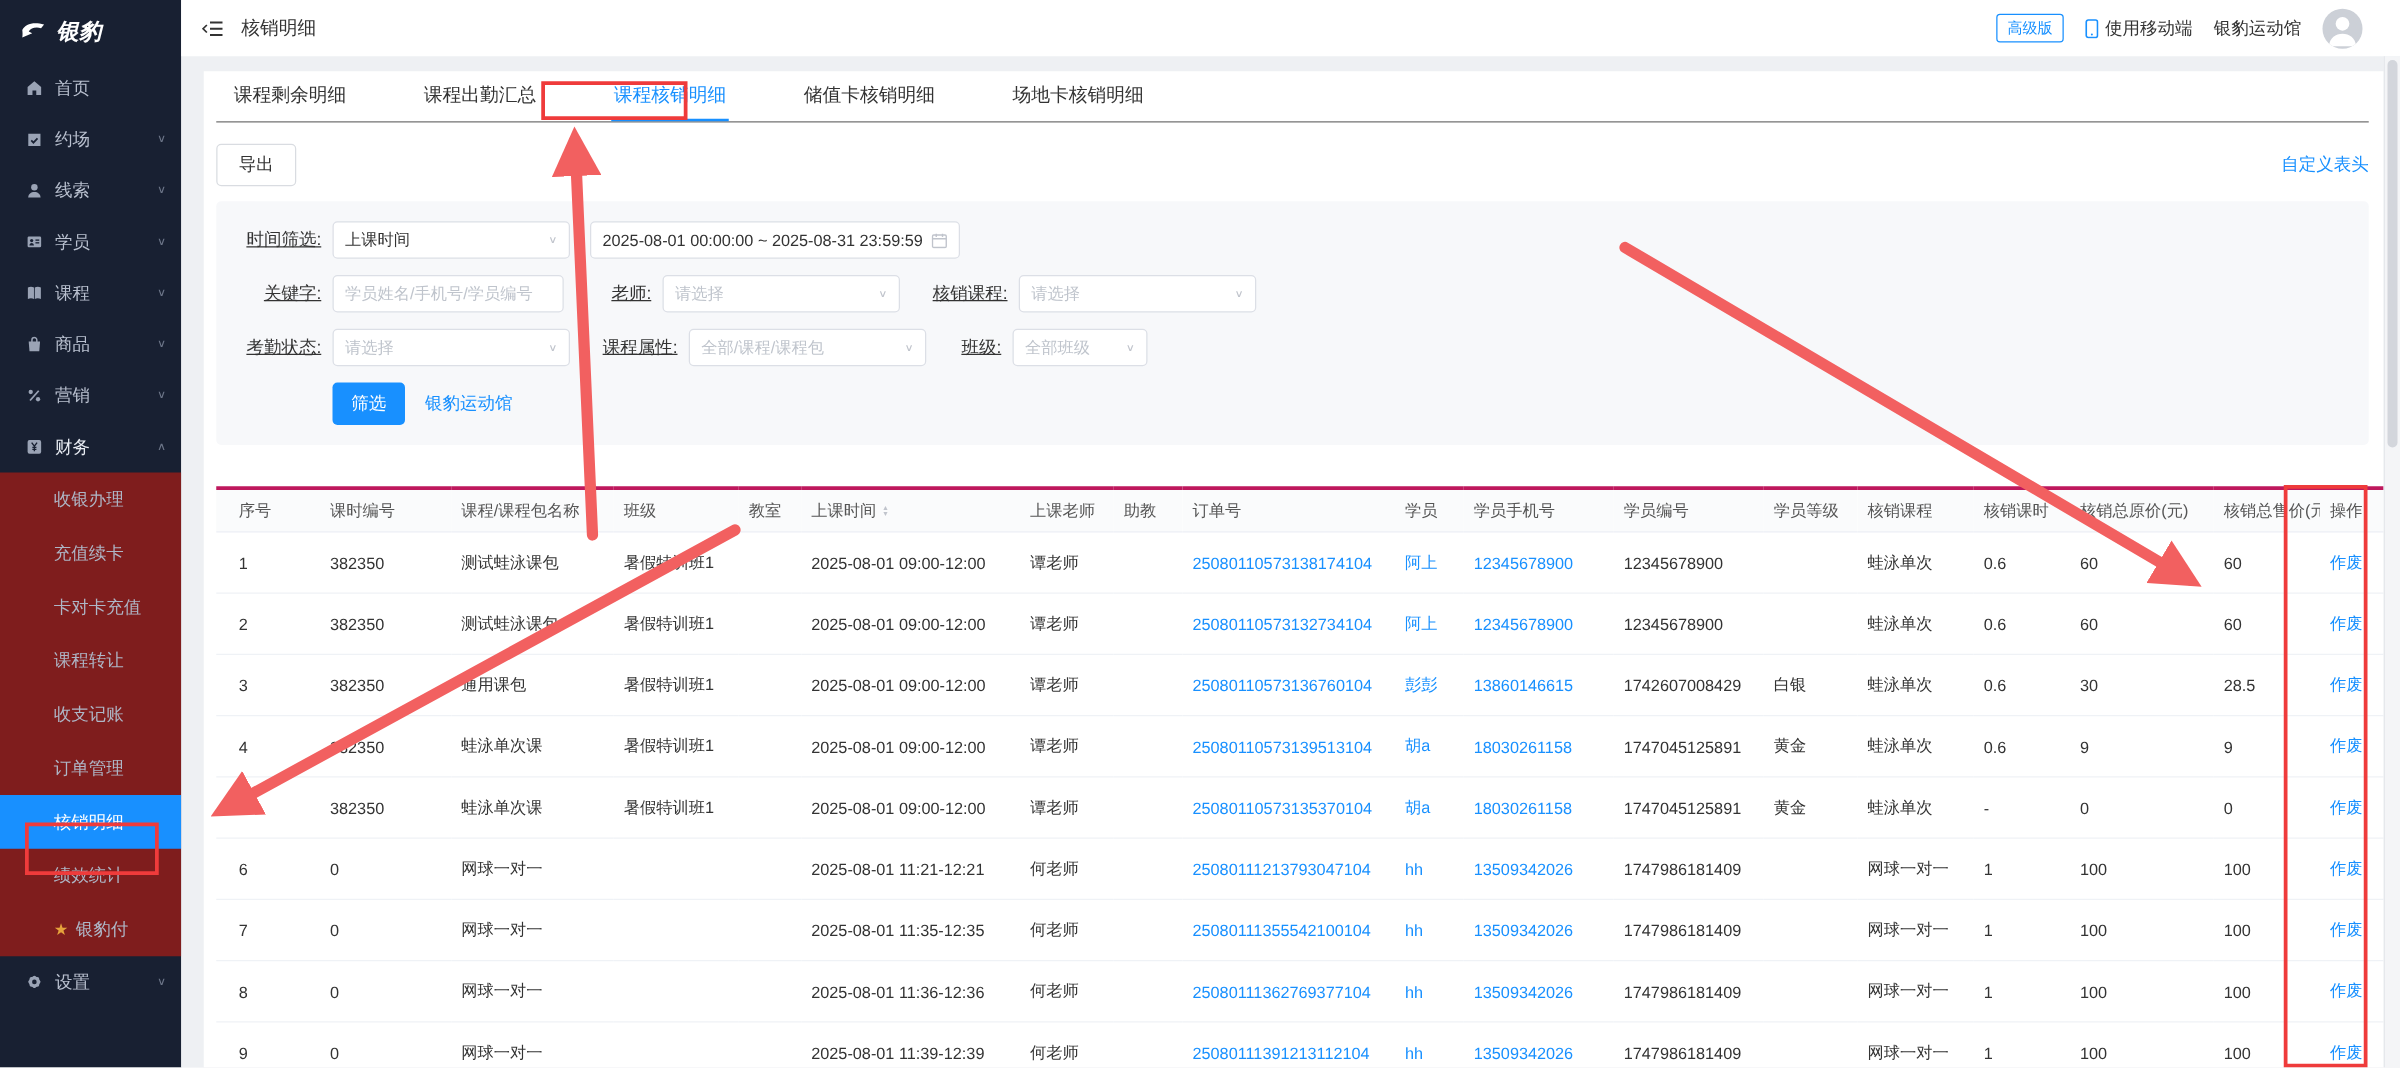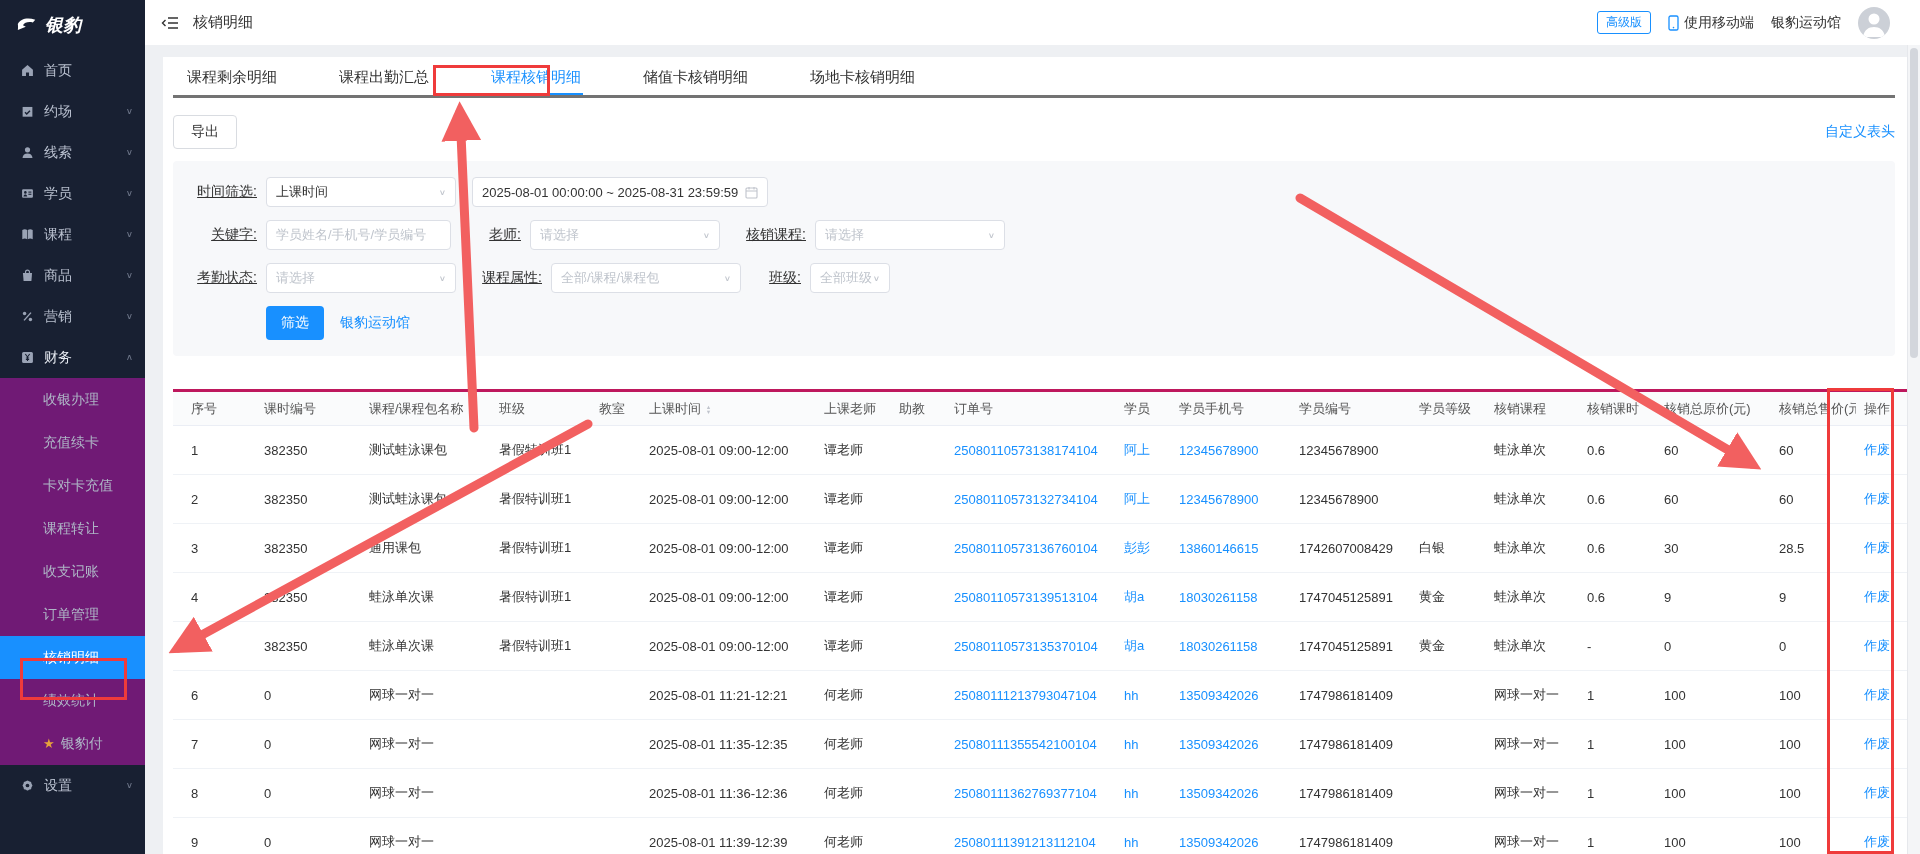--- a/index.html
+++ b/index.html
@@ -14,41 +14,41 @@
 
   
   .sidebar { width:145px; flex-shrink:0; background:#182032; color:#b9c0cf; display:flex; flex-direction:column; font-size:14px; }
   .logo { height:50px; display:flex; align-items:center; padding-left:16px; gap:7px; color:#fff; font-weight:bold; font-size:18px; font-style:italic; flex-shrink:0;}
   .logo svg { width:22px; height:18px; }
   .nav-item { height:41px; display:flex; align-items:center; padding:0 12px 0 21px; gap:10px; cursor:pointer; flex-shrink:0;}
   .nav-item.open { color:#e8ecf3; }
   .nav-ico { width:13px; height:13px; display:inline-flex; flex-shrink:0; }
   .nav-ico svg { width:13px; height:13px; fill:#9aa3b5; }
   .chev { margin-left:auto; font-size:10px; color:#6d7689; transform:scaleY(.85); }
-  .submenu { background:#701a75; flex-shrink:0;}
+  .submenu { background:#7f1d1d; flex-shrink:0;}
   .sub-item { height:43px; display:flex; align-items:center; padding-left:43px; cursor:pointer; color:#aeb6c6; }
   .sub-item.active { background:var(--accent); color:#fff; }
   .sub-star { color:#e6a23c; margin-right:6px; font-size:13px; }
 
   
   .main { flex:1; min-width:0; display:flex; flex-direction:column; background:#eef0f3; position:relative; }
   .topbar { height:45px; background:#fff; display:flex; align-items:center; padding:0 30px 0 16px; gap:14px; flex-shrink:0; }
   .collapse-btn { width:18px; height:16px; cursor:pointer; display:inline-flex; }
   .topbar-title { font-size:15px; color:#333; }
   .topbar-right { margin-left:auto; display:flex; align-items:center; gap:17px; }
   .version-badge { border:1px solid var(--accent); color:var(--accent); font-size:12px; padding:2px 8px; border-radius:3px; cursor:pointer;}
   .mobile-link { display:flex; align-items:center; gap:5px; font-size:14px; color:#333; cursor:pointer;}
   .account-name { font-size:14px; color:#333; cursor:pointer;}
   .avatar { width:32px; height:32px; border-radius:50%; background:#ccd0d7; position:relative; overflow:hidden; cursor:pointer;}
   .avatar svg { width:32px; height:32px; }
 
   .panel { flex:1; background:#fff; margin:12px 13px 0 18px; padding:0 12px 0 10px; overflow:hidden; display:flex; flex-direction:column; }
 
   
-  .tabbar { height:41px; border-bottom:3px solid #737373; padding-left:12px; display:flex; flex-shrink:0;text-align:right;}
+  .tabbar { height:41px; border-bottom:1px solid #737373; padding-left:12px; display:flex; flex-shrink:0;text-align:right;}
   .tab { font-size:15px; color:#333; margin-right:58px; line-height:40px; cursor:pointer; position:relative; padding:0 2px; }
   .tab.active { color:var(--accent); }
   .tab.active::after { content:""; position:absolute; left:0; right:0; bottom:0; height:2px; background:var(--accent); }
 
   
   .toolbar { margin-top:17px; display:flex; align-items:center; justify-content:space-between; flex-shrink:0;}
   .export-btn { background:#fff; border:1px solid #d9dce1; border-radius:4px; padding:7px 17px; font-size:14px; color:#333; cursor:pointer; font-family:inherit;}
   .customize-link { color:var(--accent); font-size:14px; cursor:pointer; }
 
   
@@ -58,21 +58,21 @@
   .f-label { width:84px; text-align:right; font-size:14px; color:#333; margin-right:9px; flex-shrink:0; white-space:nowrap;text-decoration:underline;}
   .f-label.w56 { width:56px; margin-left:14px; }
   .f-label.w78 { width:78px; margin-left:8px; }
   .f-label.w44 { width:44px; margin-left:16px; }
   .ctl { height:30px; background:#fff; border:1px solid #dcdfe6; border-radius:4px; display:flex; align-items:center; padding:0 9px; font-size:13px; color:#333; }
   .ctl .ph { color:#bfc4cc; }
   .ctl .val { color:#333; }
   .ctl .arrow { margin-left:auto; color:#c0c4cc; font-size:10px; transform:scaleY(.8); }
   .sel190 { width:190px; cursor:pointer; }
   .inp195 { width:185px;text-align:center; }
-  .sel100 { width:80px; cursor:pointer; }
+  .sel100 { width:108px; cursor:pointer; }
   .date-ctl { width:296px; margin-left:16px; }
   .date-ctl svg { margin-left:auto; width:13px; height:13px; stroke:#c0c4cc; fill:none; }
   .filter-btn { margin-left:93px; background:var(--accent); color:#fff; border:none; border-radius:4px; padding:8px 15px; font-size:14px; cursor:pointer; font-family:inherit;}
   .reset-link { color:var(--accent); font-size:14px; margin-left:16px; cursor:pointer; }
 
   
   .table-wrap { margin-top:33px; }
   table { width:100%; table-layout:fixed; border-collapse:collapse; }
   thead th { height:35px; background:#fafbfc; font-weight:normal; font-size:13px; color:#555; text-align:left; padding:0 8px; border-top:3px solid #be185d; border-bottom:1px solid #ebeef5; white-space:nowrap; overflow:hidden; }
   thead th:first-child, tbody td:first-child { padding-left:18px; }

